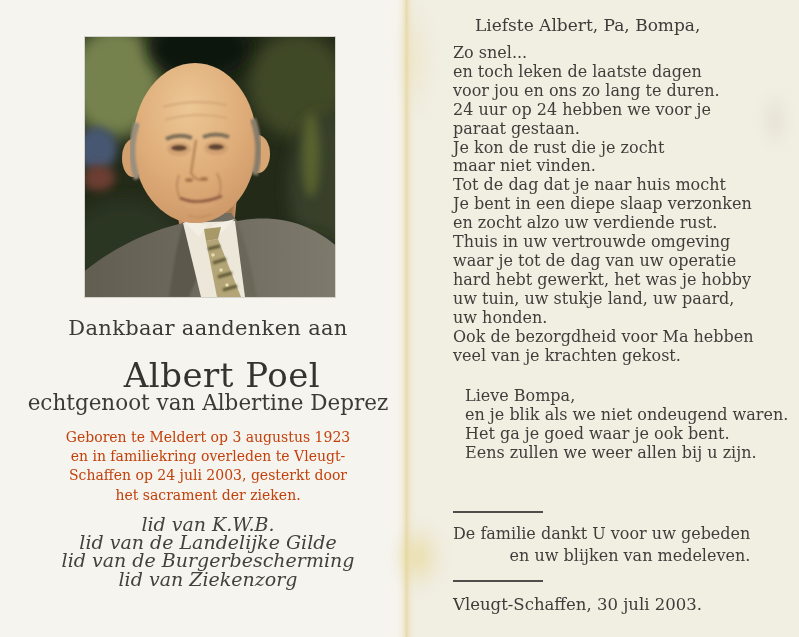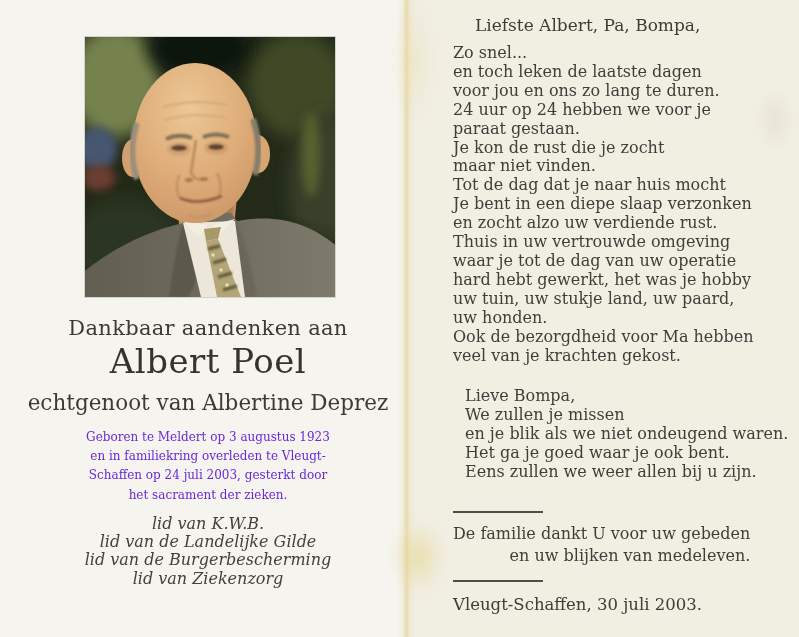--- a/index.html
+++ b/index.html
@@ -46,34 +46,34 @@
   }
   .photo svg { display: block; width: 250px; height: 260px; }
 
   .left-col { position: absolute; left: 12px; top: 0; width: 392px; text-align: center; }
   .dedication {
     position: absolute; left: 0; top: 316px; width: 100%;
     font-size: 21px; letter-spacing: 0.3px; color: #3c3a37;
   }
   .name {
     position: absolute; left: 0; top: 341px; width: 100%;
-    font-size: 34px; font-weight: normal; margin: 0; color: #353330;
+    font-size: 34px; font-weight: normal; margin: 14px; color: #353330;
     letter-spacing: 0.5px;
   }
   .spouse {
     position: absolute; left: 0; top: 390px; width: 100%;
     font-size: 21.5px; color: #3c3a37;
   }
   .bio {
     position: absolute; left: 0; top: 428px; width: 100%;
-    font-size: 12px; line-height: 19.2px; color: #6d28d9;
+    font-size: 14px; line-height: 19.2px; color: #c2410c;
   }
   .memberships {
     position: absolute; left: 0; top: 515px; width: 100%;
-    font-style: italic; font-size: 16px; line-height: 18.2px; color: #43413d;
+    font-style: italic; font-size: 19px; line-height: 18.2px; color: #43413d;
   }
 
   
   .right-col { position: absolute; left: 453px; top: 0; width: 340px; }
   .salutation { position: absolute; left: 0; top: 15px; font-size: 17px; color: #3e3c39; margin-left: 22px; }
   .verse-1 { position: absolute; left: 0; top: 44px; font-size: 16px; line-height: 18.9px; }
   .verse-2 { position: absolute; left: 12px; top: 387px; font-size: 16px; line-height: 18.9px; }
   .thanks  { position: absolute; left: 0; top: 523px; font-size: 16px; line-height: 21.8px; text-align: right; }
   .divider { position: absolute; width: 90px; border-top: 2px solid #504e4a; }
   .divider-1 { left: 0; top: 511px; }
@@ -208,21 +208,20 @@
       <div class="line">Thuis in uw vertrouwde omgeving</div>
       <div class="line">waar je tot de dag van uw operatie</div>
       <div class="line">hard hebt gewerkt, het was je hobby</div>
       <div class="line">uw tuin, uw stukje land, uw paard,</div>
       <div class="line">uw honden.</div>
       <div class="line">Ook de bezorgdheid voor Ma hebben</div>
       <div class="line">veel van je krachten gekost.</div>
     </div>
   <div class="verse-2">
       <div class="line">Lieve Bompa,</div>
-      <div class="line">We zullen je missen</div>
       <div class="line">en je blik als we niet ondeugend waren.</div>
       <div class="line">Het ga je goed waar je ook bent.</div>
       <div class="line">Eens zullen we weer allen bij u zijn.</div>
     </div>
   <div class="divider divider-1"></div>
   <div class="thanks">
       <div class="line">De familie dankt U voor uw gebeden</div>
       <div class="line">en uw blijken van medeleven.</div>
     </div>
   <div class="divider divider-2"></div>

